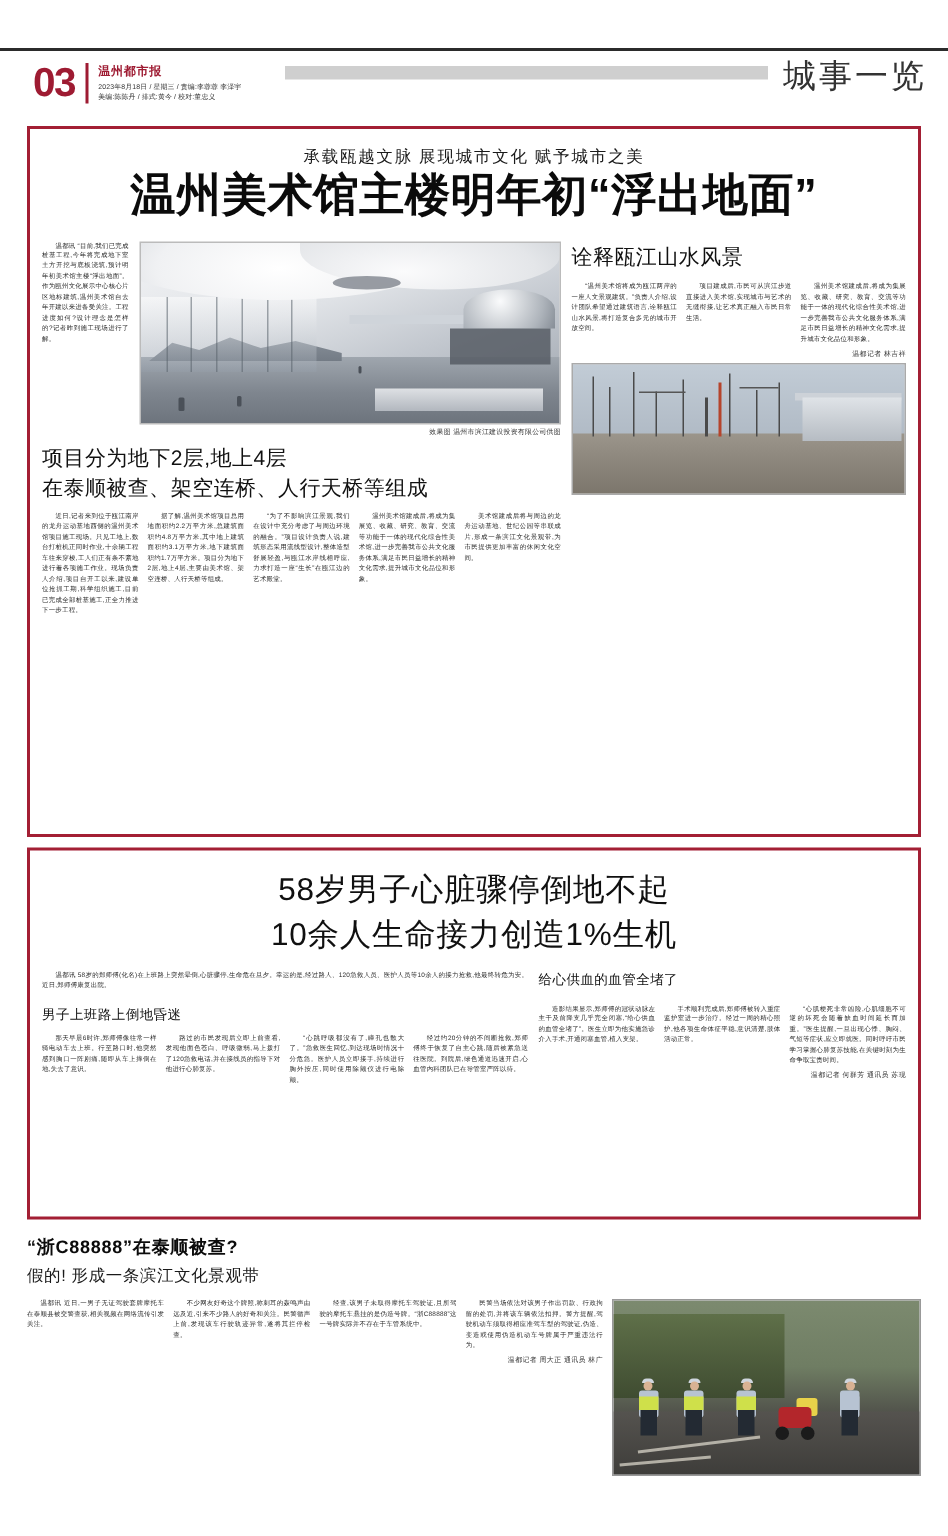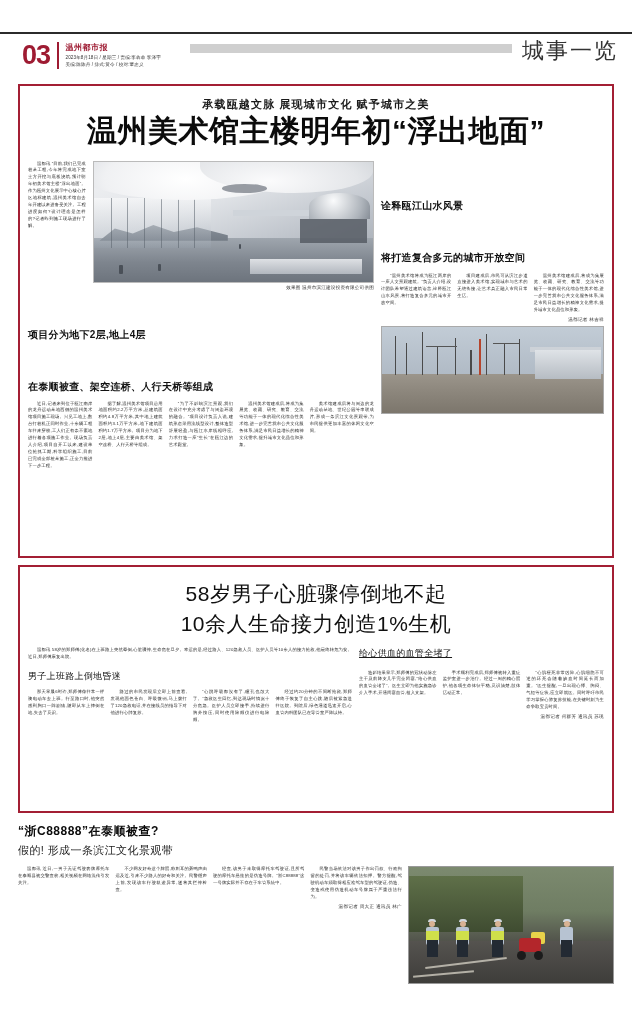--- a/index.html
+++ b/index.html
@@ -32,21 +32,21 @@
     font-family: "Liberation Serif", serif; font-weight: normal;
   }
 
   
   .art-box { border: 2px solid #a31f34; margin: 0 18px; position: relative; background: #fff; }
   #article-1 { height: 474px; margin-top: 6px; }
   #article-2 { height: 248px; margin-top: 7px; }
 
   .kicker {
     text-align: center; font-size: 11px; color: #1a1a1a;
-    letter-spacing: 1.2px; padding-top: 11px; font-weight: 700;
+    letter-spacing: 1.2px; padding-top: 11px; font-weight: 400;
     font-family: "Liberation Serif", serif;
   }
   .headline-main {
     text-align: center; font-size: 30px; font-weight: bold;
     letter-spacing: 0.5px; line-height: 1.15; padding: 2px 0 6px 0;
     color: #0b0b0b;
   }
   .headline-two-line {
     text-align: center; font-size: 21px; font-weight: normal;
     line-height: 1.42; padding: 12px 0 8px 0; color: #101010;
@@ -56,22 +56,22 @@
   
   .cols { display: flex; gap: 6px; }
   .col { flex: 1; }
   .body-text {
     font-size: 4.3px; line-height: 1.62; color: #2a2a2a;
     text-align: justify; letter-spacing: 0.15px;
     word-break: break-all;
   }
   .body-text.indent { text-indent: 9px; }
   .subhead {
-    font-size: 10px; color: #111; line-height: 1.45;
-    font-weight: bold; letter-spacing: 0.3px; margin-top: 38px;
+    font-size: 14px; color: #111; line-height: 1.45;
+    font-weight: normal; letter-spacing: 0.3px;
   }
   .subhead-b { font-size: 9px; color: #111; letter-spacing: 0.3px; line-height: 1.5; }
   .caption { font-size: 4.6px; color: #333; text-align: right; letter-spacing: 0.2px; }
   .byline { font-size: 4.6px; color: #333; text-align: right; letter-spacing: 0.3px; }
 
   
   .a1-body { padding: 6px 8px 0 8px; display: flex; gap: 7px; }
   .a1-left { width: 346px; }
   .a1-right { width: 244px; }
   .a1-top { display: flex; gap: 7px; }
@@ -221,21 +221,20 @@
             <div class="body-text indent">温州美术馆建成后,将成为集展览、收藏、研究、教育、交流等功能于一体的现代化综合性美术馆,进一步完善我市公共文化服务体系,满足市民日益增长的精神文化需求,提升城市文化品位和形象。</div>
           </div>
         <div class="col">
             <div class="body-text indent">美术馆建成后将与周边的龙舟运动基地、世纪公园等串联成片,形成一条滨江文化景观带,为市民提供更加丰富的休闲文化空间。</div>
           </div>
       </div>
     </div>
 
     <div class="a1-right">
       <div class="subhead">诠释瓯江山水风景</div>
-      <div class="subhead">将打造复合多元的城市开放空间</div>
 
       <div class="cols" style="margin-top:7px;">
         <div class="col">
             <div class="body-text indent">“温州美术馆将成为瓯江两岸的一座人文景观建筑。”负责人介绍,设计团队希望通过建筑语言,诠释瓯江山水风景,将打造复合多元的城市开放空间。</div>
           </div>
         <div class="col">
             <div class="body-text indent">项目建成后,市民可从滨江步道直接进入美术馆,实现城市与艺术的无缝衔接,让艺术真正融入市民日常生活。</div>
           </div>
         <div class="col">
             <div class="body-text indent">温州美术馆建成后,将成为集展览、收藏、研究、教育、交流等功能于一体的现代化综合性美术馆,进一步完善我市公共文化服务体系,满足市民日益增长的精神文化需求,提升城市文化品位和形象。</div>
@@ -270,21 +269,21 @@
   <div class="headline-two-line">
     <div>58岁男子心脏骤停倒地不起</div>
     <div>10余人生命接力创造1%生机</div>
   </div>
 
   <div style="padding: 0 8px;">
     <div style="display:flex; gap:7px;">
       <div style="width:336px;">
         <div class="body-text indent">温都讯 58岁的郑师傅(化名)在上班路上突然晕倒,心脏骤停,生命危在旦夕。幸运的是,经过路人、120急救人员、医护人员等10余人的接力抢救,他最终转危为安。近日,郑师傅康复出院。</div>
       </div>
-      <div style="width:254px;text-decoration:underline;">
+      <div style="width:254px;">
         <div class="subhead-b">给心供血的血管全堵了</div>
       </div>
     </div>
 
     <div style="display:flex; gap:7px; margin-top:9px;">
       <div style="width:336px;">
         <div class="subhead-b">男子上班路上倒地昏迷</div>
         <div class="cols" style="margin-top:6px;">
           <div class="col">
               <div class="body-text indent">那天早晨6时许,郑师傅像往常一样骑电动车去上班。行至路口时,他突然感到胸口一阵剧痛,随即从车上摔倒在地,失去了意识。</div>

